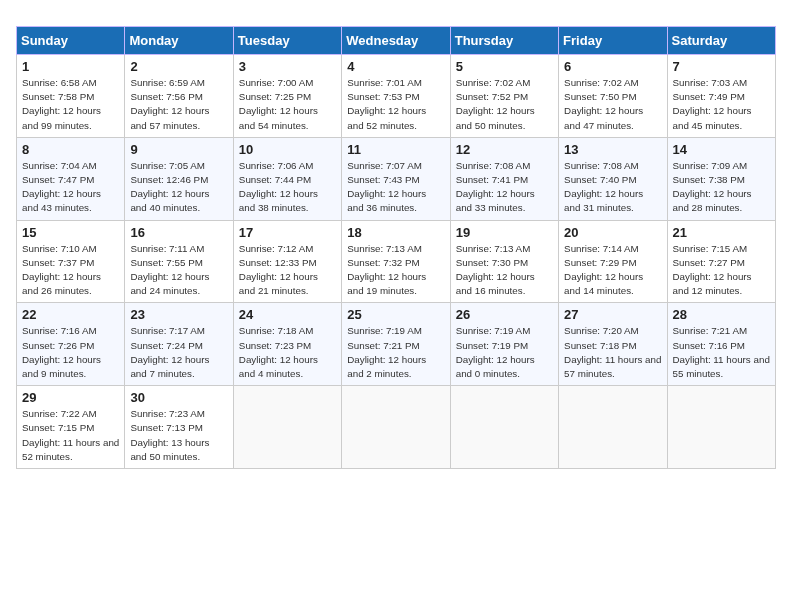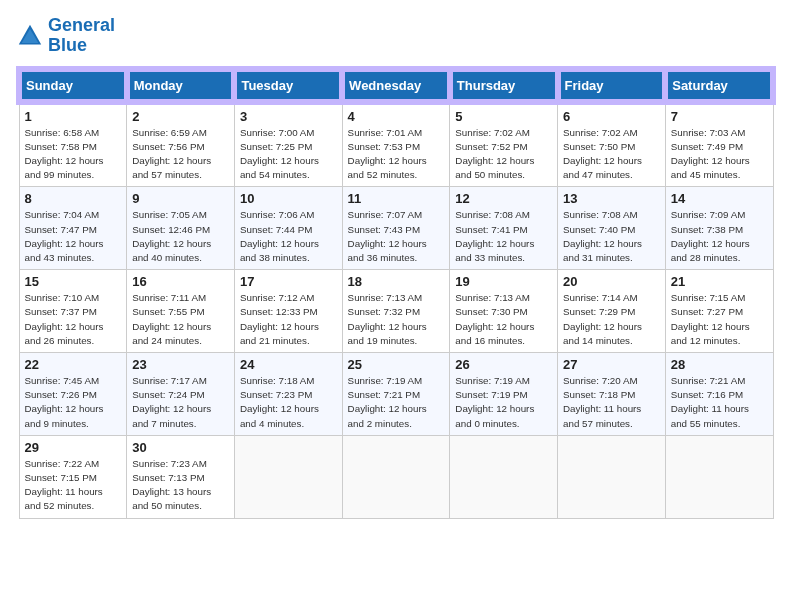--- a/index.html
+++ b/index.html
@@ -53,21 +53,21 @@
       border-collapse: collapse;
       font-size: 10.5px;
     }
     thead tr th {
       background-color: #1a6db5;
       color: #fff;
       padding: 6px 4px;
       text-align: left;
       font-size: 13px;
       font-weight: bold;
-      border: 6px solid #c4b5fd;
+      border: 1px solid #c4b5fd;
     }
     tbody tr td {
       border: 1px solid #ccc;
       vertical-align: top;
       padding: 4px 5px;
       width: calc(100% / 7);
       min-height: 70px;
       background: #fff;
     }
     tbody tr:nth-child(even) td {
@@ -86,30 +86,20 @@
       line-height: 1.45;
     }
     .empty-cell {
       background: #f9f9f9 !important;
     }
   </style>
 </head>
 <body>
 
 <div class="header-area">
-  <div class="logo">
-    <svg class="logo-icon" viewBox="0 0 40 40">
-      <polygon points="20,4 36,32 4,32" fill="#1a6db5"></polygon>
-      <polygon points="20,10 32,30 8,30" fill="#4a9de0" opacity="0.5"></polygon>
-    </svg>
-    <div class="logo-text">
-      <div><span>General</span></div>
-      <div><span style="color:#1a6db5">Blue</span></div>
-    </div>
-  </div>
 </div>
 
 <table>
   <thead>
     <tr>
       <th>Sunday</th>
       <th>Monday</th>
       <th>Tuesday</th>
       <th>Wednesday</th>
       <th>Thursday</th>
@@ -203,21 +193,21 @@
 <span class="cell-text">Sunrise: 7:14 AM</span><br>
 <span class="cell-text">Sunset: 7:29 PM</span><br>
 <span class="cell-text">Daylight: 12 hours and 14 minutes.</span></td>
         <td><span class="day-num">21</span>
 <span class="cell-text">Sunrise: 7:15 AM</span><br>
 <span class="cell-text">Sunset: 7:27 PM</span><br>
 <span class="cell-text">Daylight: 12 hours and 12 minutes.</span></td>
       </tr>
       <tr>
         <td><span class="day-num">22</span>
-<span class="cell-text">Sunrise: 7:45 AM</span><br>
+<span class="cell-text">Sunrise: 7:16 AM</span><br>
 <span class="cell-text">Sunset: 7:26 PM</span><br>
 <span class="cell-text">Daylight: 12 hours and 9 minutes.</span></td>
         <td><span class="day-num">23</span>
 <span class="cell-text">Sunrise: 7:17 AM</span><br>
 <span class="cell-text">Sunset: 7:24 PM</span><br>
 <span class="cell-text">Daylight: 12 hours and 7 minutes.</span></td>
         <td><span class="day-num">24</span>
 <span class="cell-text">Sunrise: 7:18 AM</span><br>
 <span class="cell-text">Sunset: 7:23 PM</span><br>
 <span class="cell-text">Daylight: 12 hours and 4 minutes.</span></td>

